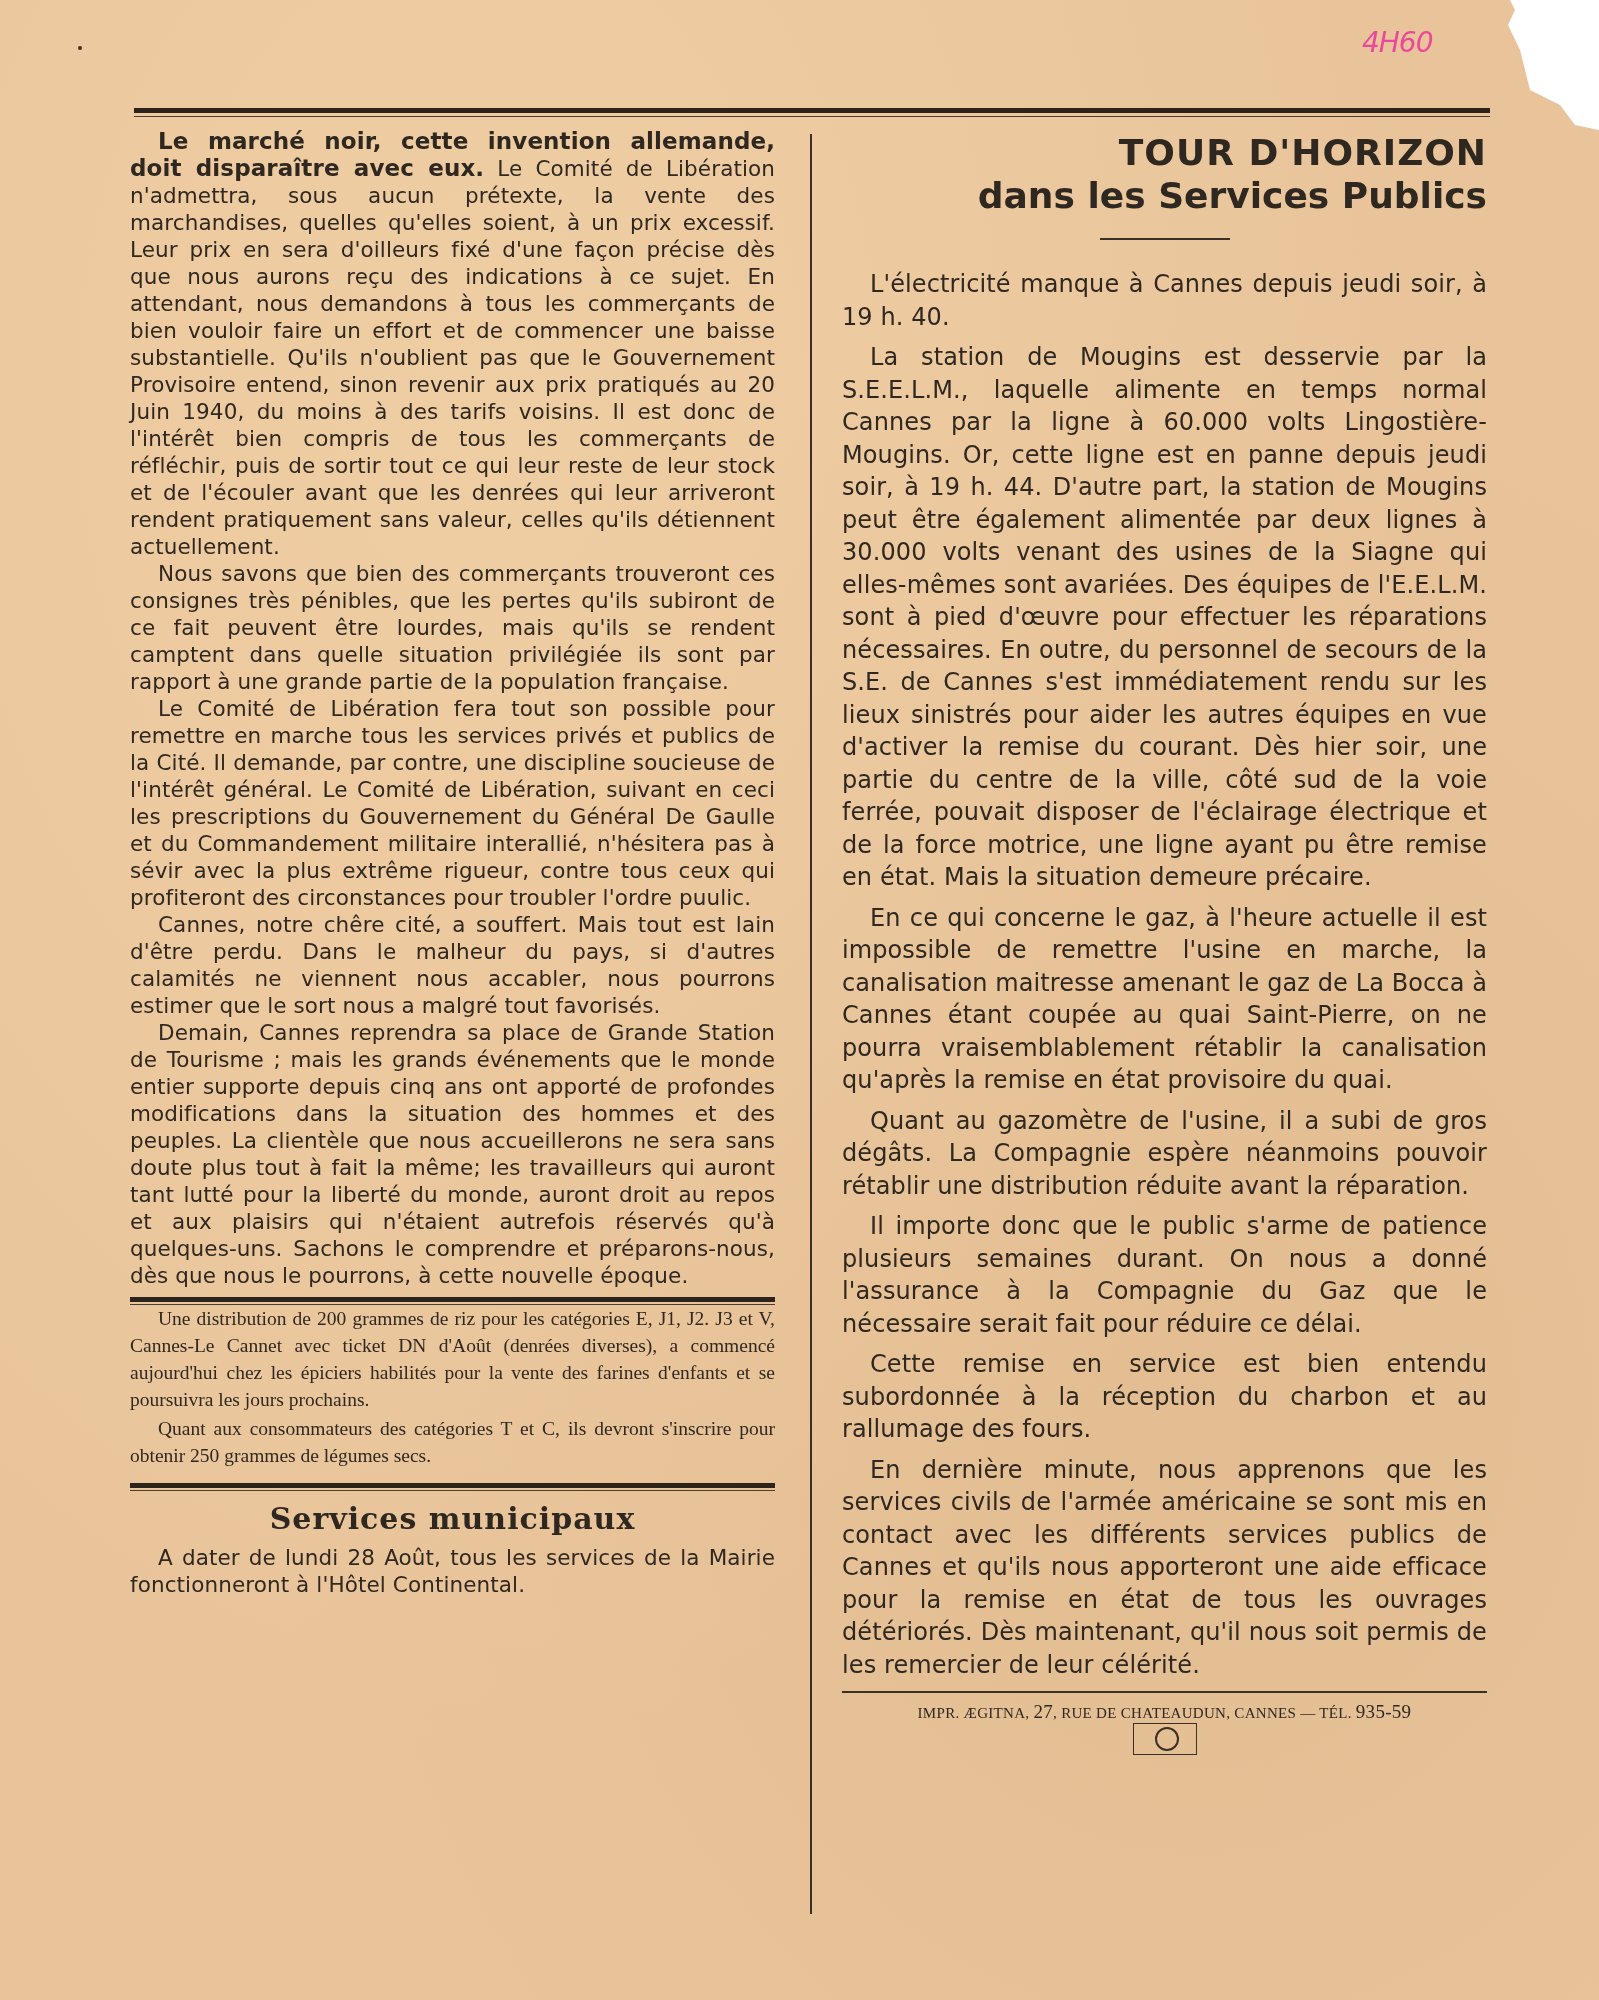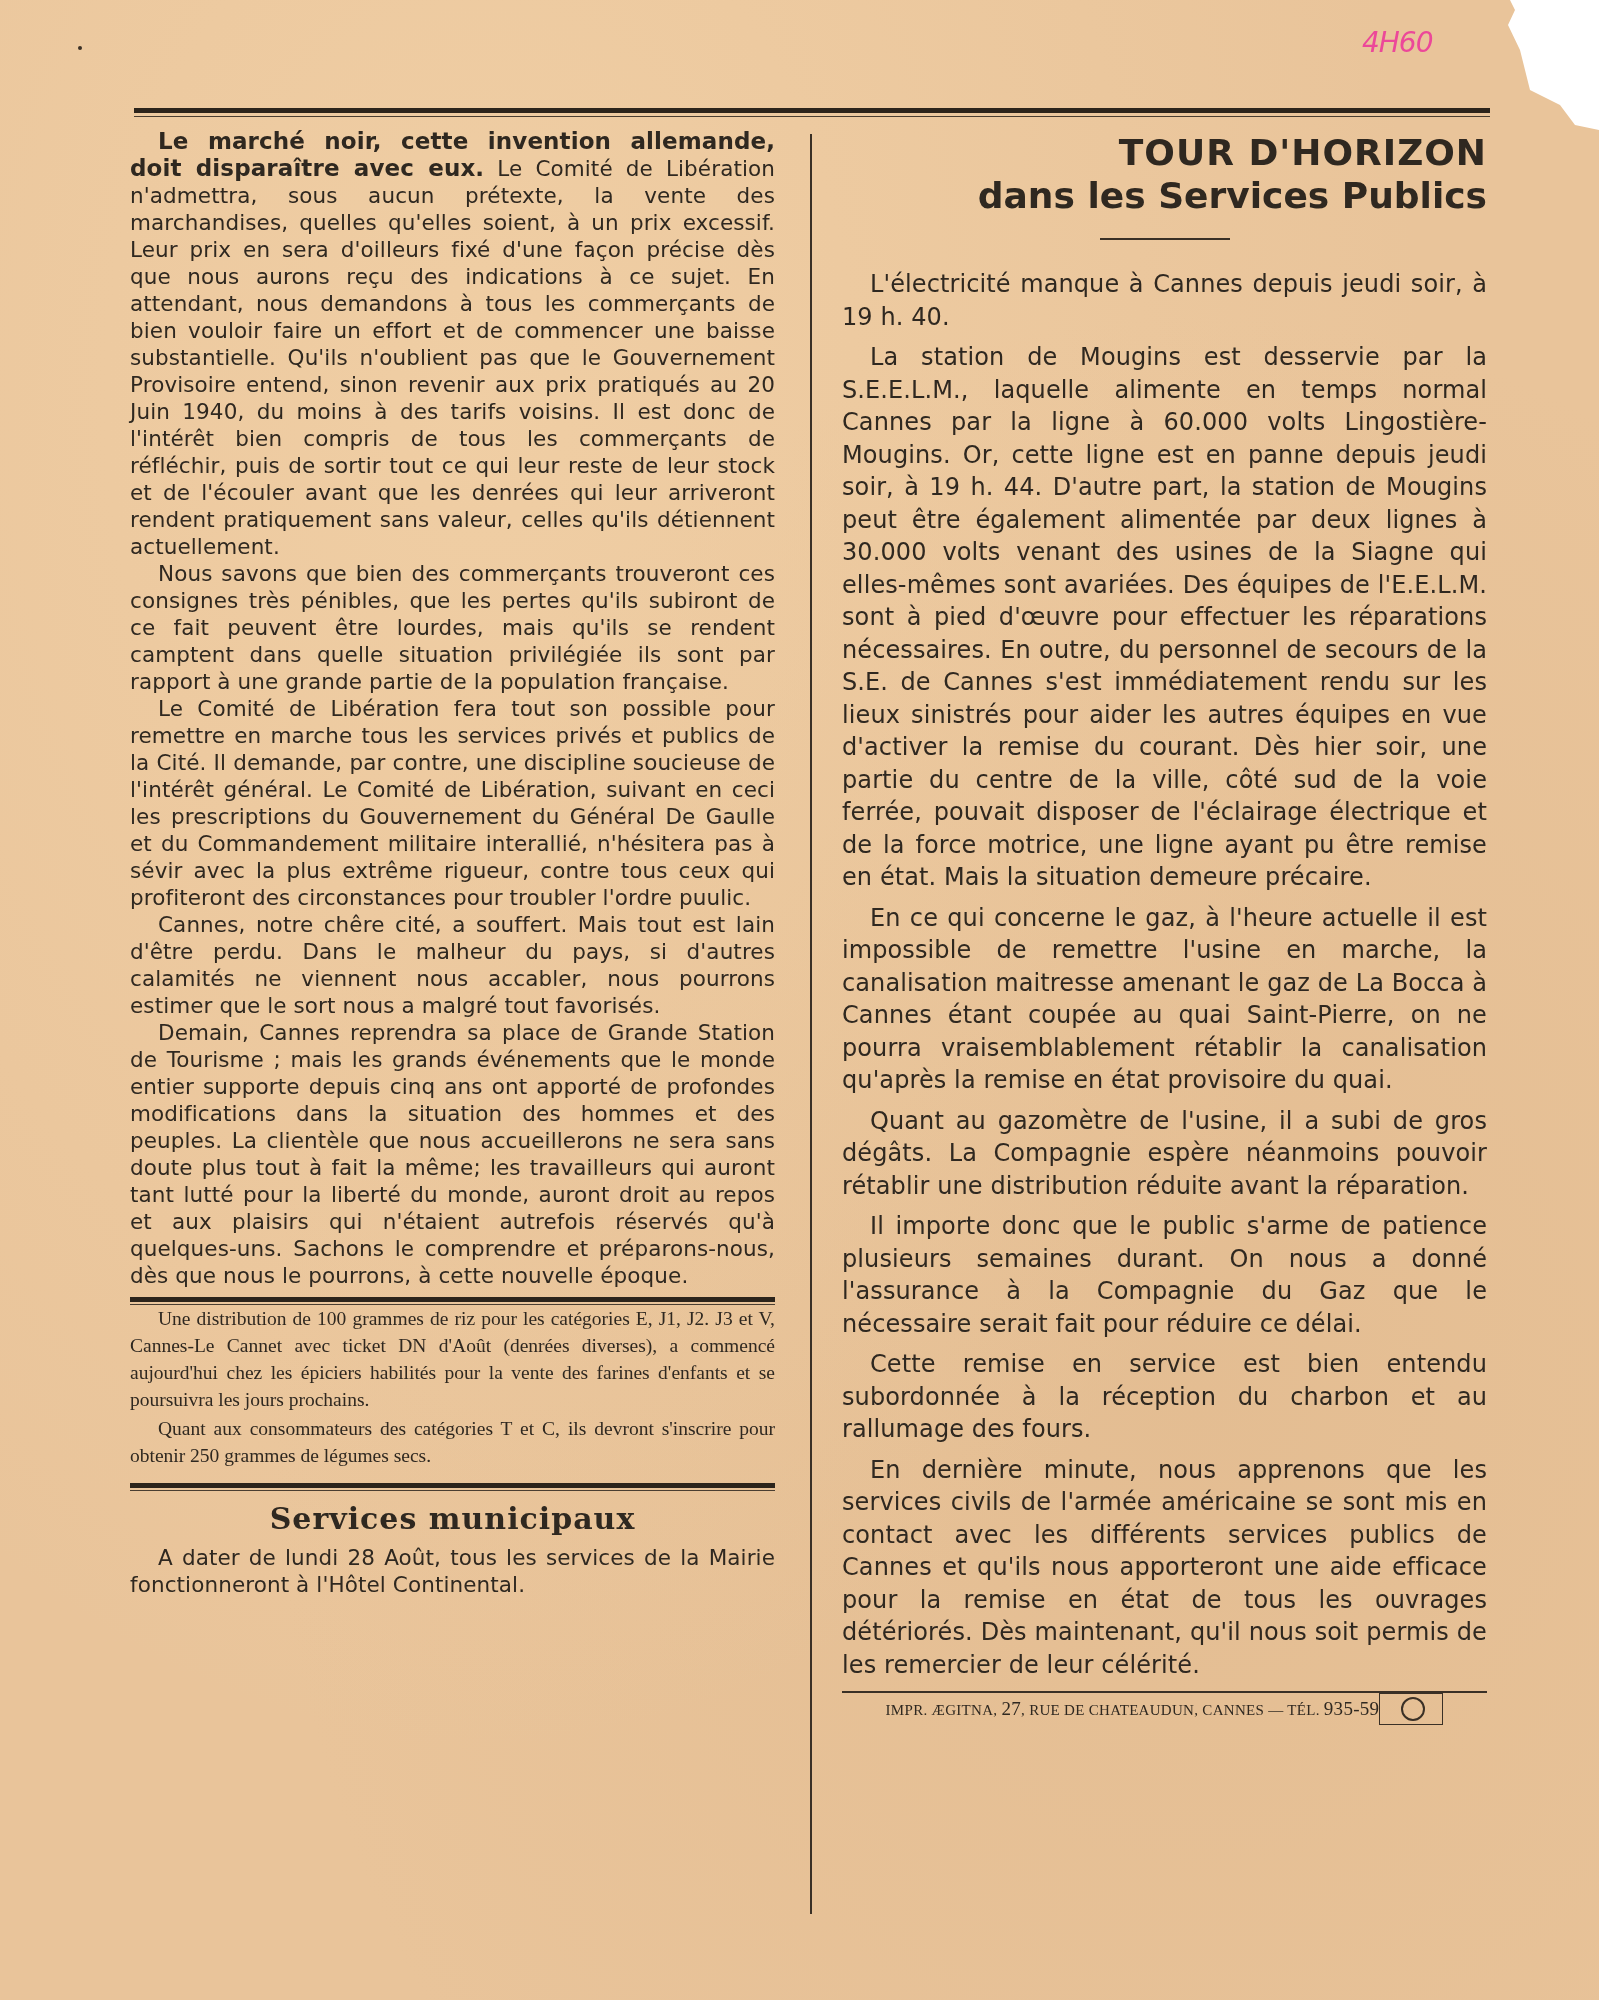--- a/index.html
+++ b/index.html
@@ -39,22 +39,22 @@
   .h-ravit { text-align: center; font-weight: bold; font-size: 36px; margin: 12px 0 10px 0; letter-spacing: 1px; }
   .serif-text {
     font-family: "Liberation Serif", serif; font-size: 19.5px; line-height: 27px; text-align: justify;
   }
   .serif-text .p { margin-bottom: 2px; }
   .h-muni { text-align: center; font-family: "DejaVu Serif", serif; font-weight: bold; font-size: 30px; margin: 10px 0 8px 0; letter-spacing: 1px; }
   .h-tour1 { text-align: right; font-weight: bold; font-size: 36px; margin: 4px 0 0 0; letter-spacing: 1px; }
   .h-tour2 { text-align: right; font-weight: bold; font-size: 36px; margin: 2px 0 0 0; }
   .short-rule { width: 130px; height: 2px; background: #3a3026; margin: 22px auto 28px auto; }
   .footer-rule { height: 2px; background: #3a3026; margin-top: 10px; }
-  .footer { margin-top: 0; display: flex; align-items: center; justify-content: center;
-    font-family: "Liberation Serif", serif; font-size: 15px; letter-spacing: 0.3px; }
+  .footer { margin-top: 8px; display: flex; align-items: center; justify-content: center;
+    font-family: "Liberation Serif", serif; font-size: 15px; letter-spacing: 0.3px; flex-direction: column; }
   .footer .big { font-size: 19px; }
   .printer-mark { width: 62px; height: 30px; border: 1px solid #3a3026; position: relative; }
   .printer-mark::after { content: ""; position: absolute; left: 21px; top: 3px; width: 20px; height: 20px; border-radius: 50%; border: 2px solid #3a3026; }
   .hole { position: absolute; left: 78px; top: 46px; width: 4px; height: 4px; background: #3a3026; border-radius: 50%; }
 </style>
 </head>
 <body>
 
 <div class="paper"></div>
 <div class="hole"></div>
@@ -69,21 +69,21 @@
     <p class="p">Nous savons que bien des commerçants trouveront ces consignes très pénibles, que les pertes qu'ils subiront de ce fait peuvent être lourdes, mais qu'ils se rendent camptent dans quelle situation privilégiée ils sont par rapport à une grande partie de la population française.</p>
     <p class="p">Le Comité de Libération fera tout son possible pour remettre en marche tous les services privés et publics de la Cité. Il demande, par contre, une discipline soucieuse de l'intérêt général. Le Comité de Libération, suivant en ceci les prescriptions du Gouvernement du Général De Gaulle et du Commandement militaire interallié, n'hésitera pas à sévir avec la plus extrême rigueur, contre tous ceux qui profiteront des circonstances pour troubler l'ordre puulic.</p>
     <p class="p">Cannes, notre chêre cité, a souffert. Mais tout est lain d'être perdu. Dans le malheur du pays, si d'autres calamités ne viennent nous accabler, nous pourrons estimer que le sort nous a malgré tout favorisés.</p>
     <p class="p">Demain, Cannes reprendra sa place de Grande Station de Tourisme ; mais les grands événements que le monde entier supporte depuis cinq ans ont apporté de profondes modifications dans la situation des hommes et des peuples. La clientèle que nous accueillerons ne sera sans doute plus tout à fait la même; les travailleurs qui auront tant lutté pour la liberté du monde, auront droit au repos et aux plaisirs qui n'étaient autrefois réservés qu'à quelques-uns. Sachons le comprendre et préparons-nous, dès que nous le pourrons, à cette nouvelle époque.</p>
   </div>
 
   <div class="rule-double"></div>
   <div class="rule-thin"></div>
 
   <div class="serif-text">
-    <p class="p">Une distribution de 100 grammes de riz pour les catégories E, J1, J2. J3 et V, Cannes-Le Cannet avec ticket DN d'Août (denrées diverses), a commencé aujourd'hui chez les épiciers habilités pour la vente des farines d'enfants et se poursuivra les jours prochains.</p>
+    <p class="p">Une distribution de 200 grammes de riz pour les catégories E, J1, J2. J3 et V, Cannes-Le Cannet avec ticket DN d'Août (denrées diverses), a commencé aujourd'hui chez les épiciers habilités pour la vente des farines d'enfants et se poursuivra les jours prochains.</p>
     <p class="p">Quant aux consommateurs des catégories T et C, ils devront s'inscrire pour obtenir 250 grammes de légumes secs.</p>
   </div>
 
   <div class="rule-double" style="margin-top:14px"></div>
   <div class="rule-thin"></div>
 
   <div class="h-muni">Services municipaux</div>
   <div class="body-text">
     <p class="p">A dater de lundi 28 Août, tous les services de la Mairie fonctionneront à l'Hôtel Continental.</p>
   </div>

